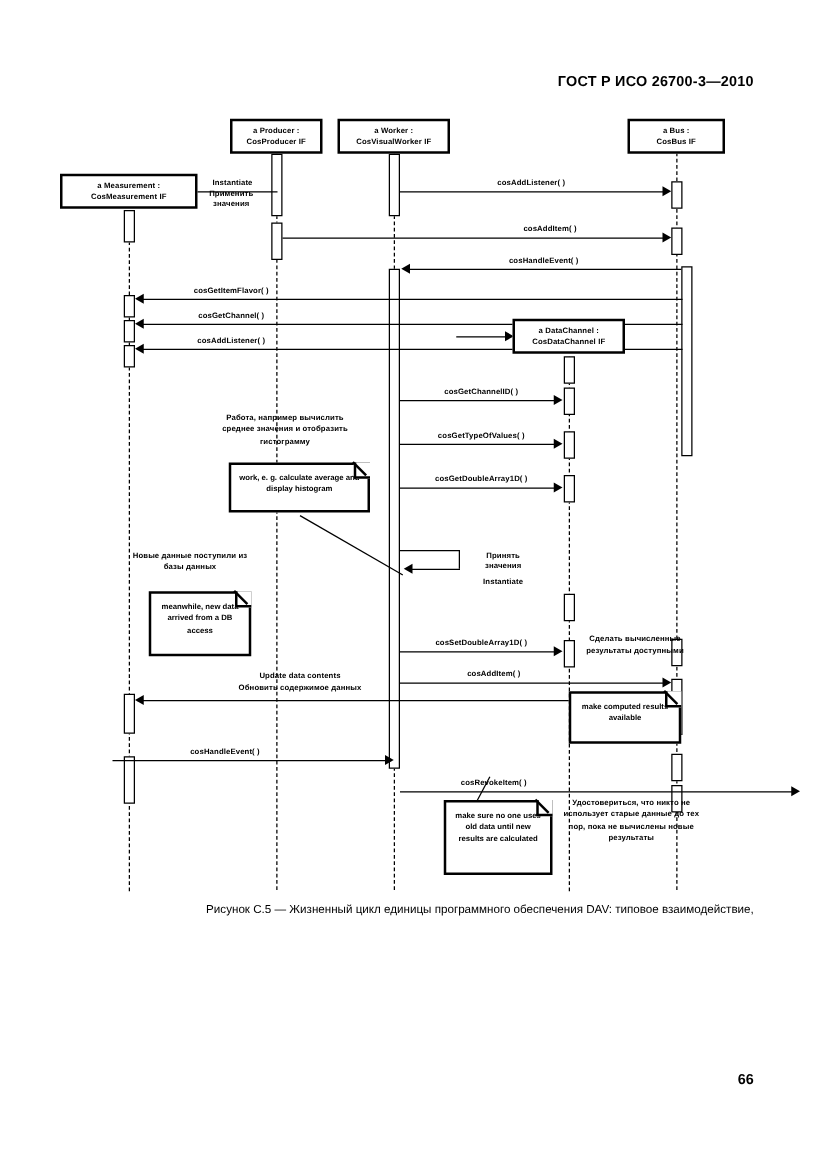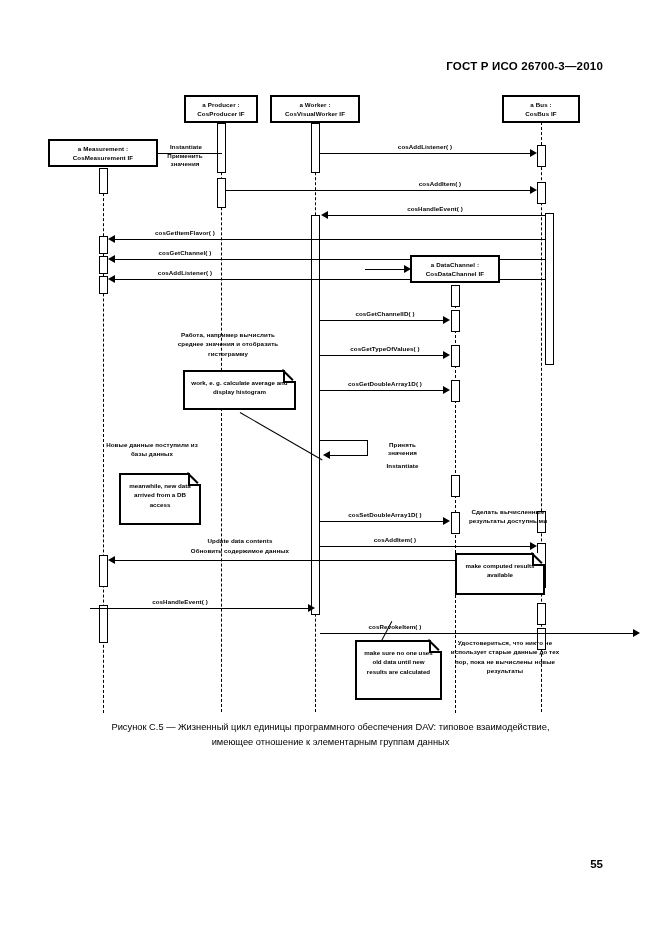--- a/index.html
+++ b/index.html
@@ -169,21 +169,21 @@
     text-align: center;
     z-index: 6;
     letter-spacing: 0.1px;
   }
   
   .caption {
     position: absolute;
     left: 58px;
     top: 720px;
     width: 545px;
-    text-align: center;
+    text-align: right;
     font-size: 9.3px;
     line-height: 1.65;
   }
 </style>
 </head>
 <body>
 
 <div class="page">
 
   <div class="doc-header">ГОСТ Р ИСО 26700-3—2010</div>
@@ -344,18 +344,17 @@
       <span class="fold"></span>
       <span>make sure no one uses old data until new results are calculated</span>
     </div>
     <div class="note-leader" style="left:382px; top:640px; width:22px; transform:rotate(-62deg); transform-origin:left bottom;"></div>
     <div class="ru-note" style="left:450px; top:638px; width:110px;">Удостовериться, что никто не использует старые данные до тех пор, пока не вычислены новые результаты</div>
 
   </div>
 
   <div class="caption">
     <div>Рисунок С.5 — Жизненный цикл единицы программного обеспечения DAV: типовое взаимодействие,</div>
-    <div>имеющее отношение к элементарным группам данных</div>
   </div>
 
-  <div class="page-number">55</div>
+  <div class="page-number">66</div>
 
 </div>
 
 </body></html>

